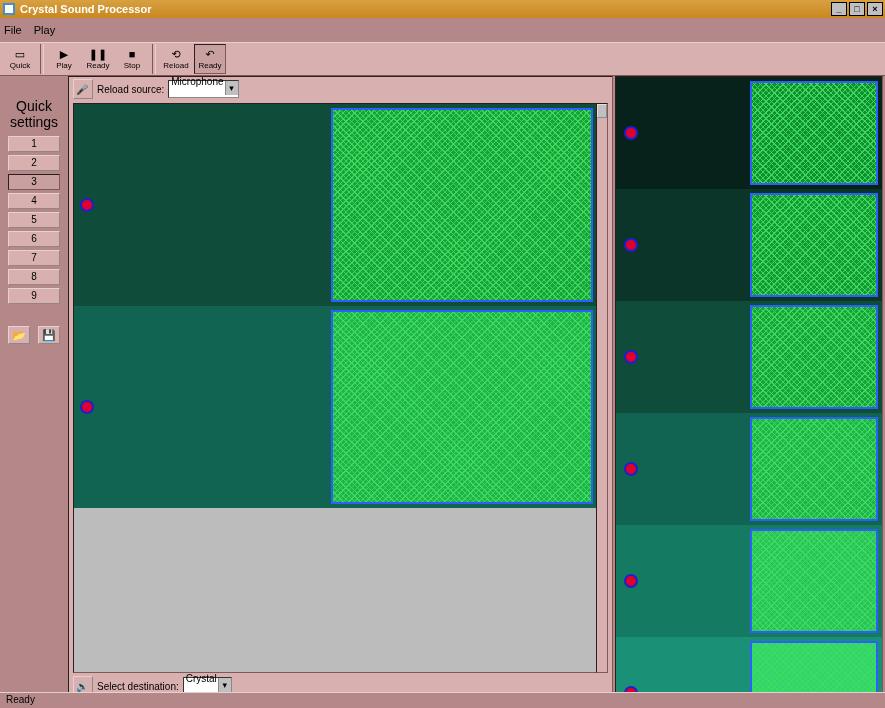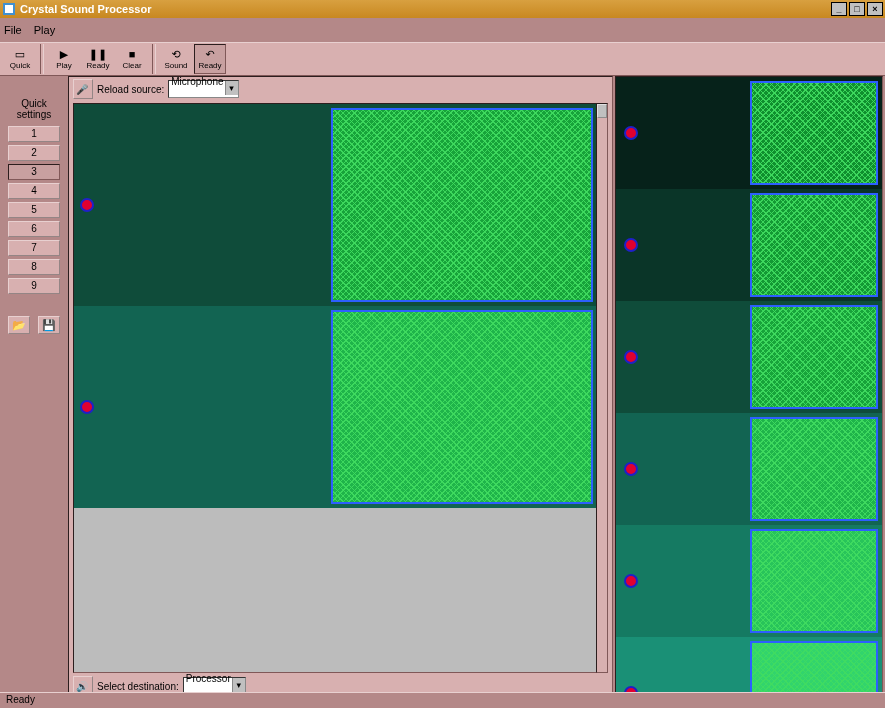--- a/index.html
+++ b/index.html
@@ -10,21 +10,21 @@
   .titlebar .wbtn { width:16px;height:14px;background:#c0c0c0;border:1px solid #000;margin-left:2px;display:flex;align-items:center;justify-content:center;font-size:9px;font-weight:bold;color:#000;}
   .menubar { height:16px; background:#b48888; display:flex; align-items:center; padding:12px 4px; font-size:11px; color:#000;}
   .menubar span{margin-right:12px;}
   .toolbar { height:34px; background:#d8b0b0; border-top:1px solid #e8d0d0; border-bottom:1px solid #805858; display:flex; align-items:center; padding:2px 4px; gap:2px;}
   .tbtn { width:32px;height:30px;background:#d8b0b0;border:1px solid #d8b0b0;display:flex;flex-direction:column;align-items:center;justify-content:center;font-size:8px;color:#000;}
   .tbtn .glyph{font-size:11px;line-height:11px;height:12px;display:flex;align-items:center;}
   .tsep{width:4px;height:30px;border-left:1px solid #805858;border-right:1px solid #e8d0d0;margin:0 2px;}
   .tbtn.pressed{border:1px inset #805858;background:#c8a0a0;}
   .workarea{position:relative;height:624px;}
   .sidebar{position:absolute;left:0;top:0;width:68px;height:624px;background:#b48888;padding:4px 6px;}
-  .sidebar-title{font-size:10px;text-align:center;margin:18px 0 6px 0;color:#000;}
+  .sidebar-title{font-size:14px;text-align:center;margin:18px 0 6px 0;color:#000;}
   .qbtn{display:block;width:52px;height:16px;margin:3px auto;background:#d8b0b0;border:1px outset #e8d0d0;font-size:10px;text-align:center;line-height:14px;color:#000;}
   .qbtn.sel{border:1px inset #805858;background:#c8a0a0;}
   .sbtn{display:inline-flex;width:22px;height:18px;background:#d8b0b0;border:1px outset #e8d0d0;align-items:center;justify-content:center;font-size:11px;}
   .srow{display:flex;gap:8px;justify-content:center;margin-top:22px;}
   .mainpanel{position:absolute;left:68px;top:0;width:545px;height:624px;background:#d8b0b0;border:1px inset #805858;}
   .srcbar{height:24px;display:flex;align-items:center;padding:2px 4px;gap:4px;font-size:10px;color:#000;}
   .micicon{width:20px;height:20px;border:1px outset #e8d0d0;background:#d8b0b0;display:flex;align-items:center;justify-content:center;}
   .combo{height:16px;font-size:10px;background:#fff;border:1px inset #888;padding:0 14px 16px 2px;position:relative;display:inline-flex;align-items:center;}
   .combo::after{content:"▾";position:absolute;right:0;top:0;width:12px;height:14px;background:#c0c0c0;border-left:1px solid #888;text-align:center;font-size:9px;line-height:14px;}
   .stage{position:absolute;left:4px;top:26px;width:525px;height:570px;background:#bcbcbc;border:1px inset #805858;}
@@ -75,26 +75,26 @@
   <div class="tbtn">
     <span class="glyph">▶</span>
     <span>Play</span>
   </div>
   <div class="tbtn">
     <span class="glyph">❚❚</span>
     <span>Ready</span>
   </div>
   <div class="tbtn">
     <span class="glyph">■</span>
-    <span>Clear</span>
+    <span>Stop</span>
   </div>
   <div class="tsep"></div>
   <div class="tbtn">
     <span class="glyph">⟲</span>
-    <span>Sound</span>
+    <span>Reload</span>
   </div>
   <div class="tbtn pressed">
     <span class="glyph">↶</span>
     <span>Ready</span>
   </div>
 </div>
 
 <div class="workarea">
 
   <div class="sidebar">
@@ -133,21 +133,21 @@
           <div class="dot"></div>
           <div class="patch hatch" style="background-color: rgb(31, 180, 74);"></div>
         </div>
       </div>
     <div class="stageScroll">
       <div class="thumb"></div>
     </div>
     <div class="destbar">
       <span class="spkicon">🔊</span>
       <span>Select destination:</span>
-      <span class="combo">Processor</span>
+      <span class="combo">Crystal</span>
     </div>
   </div>
 
   <div class="palette" id="palette">
       <div class="pslot">
         <div class="bg" style="background: rgb(6, 34, 26);"></div>
         <div class="dot"></div>
         <div class="patch hatch" style="background-color: rgb(15, 143, 46);"></div>
       </div>
       <div class="pslot">

